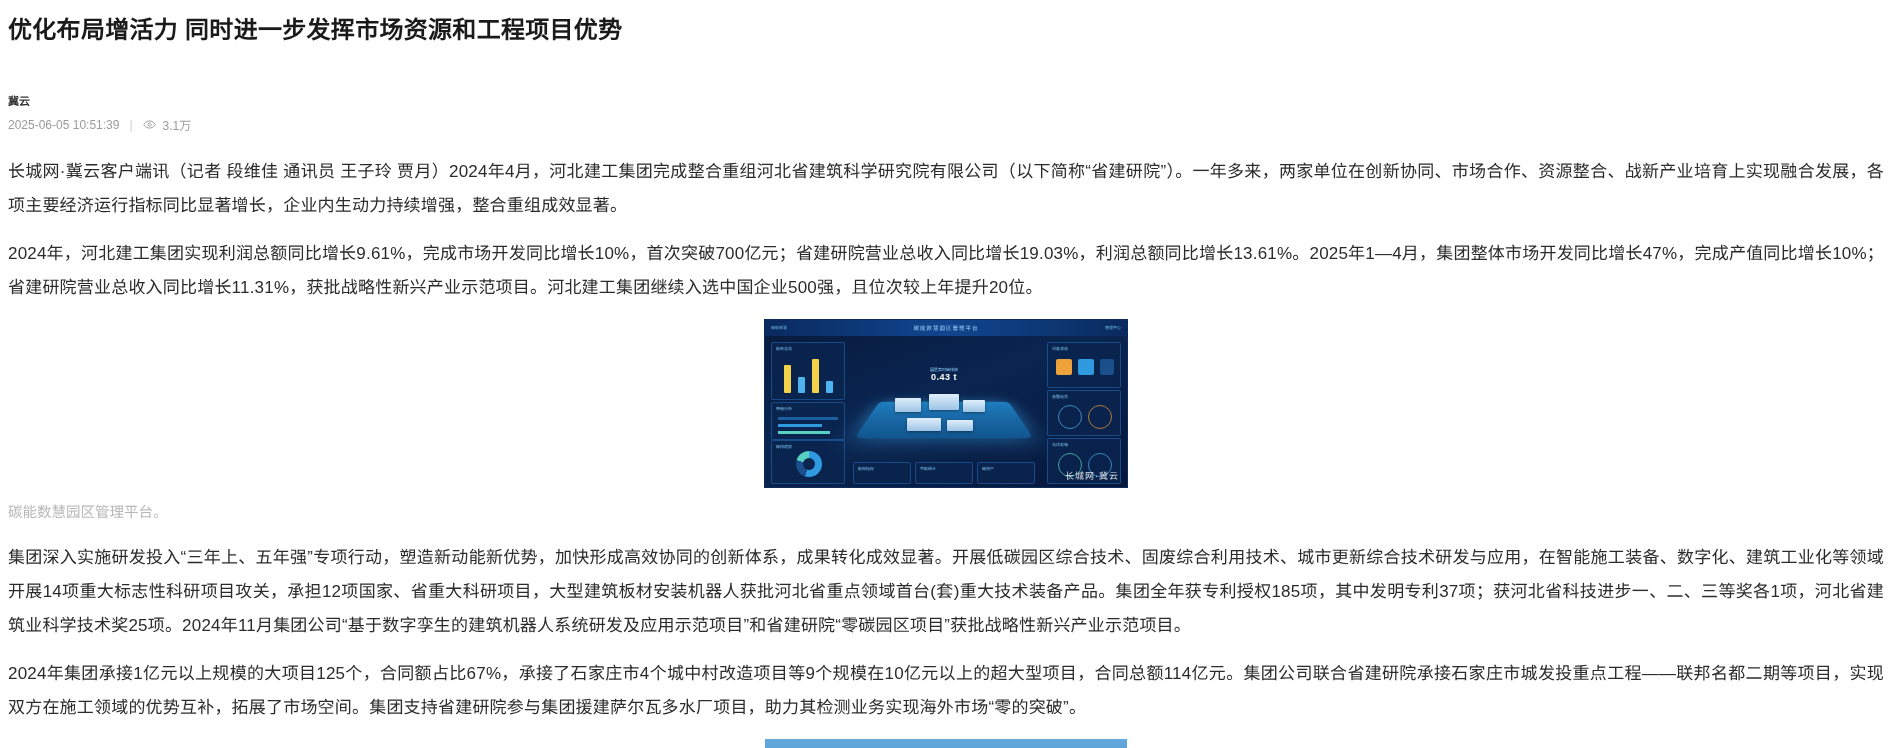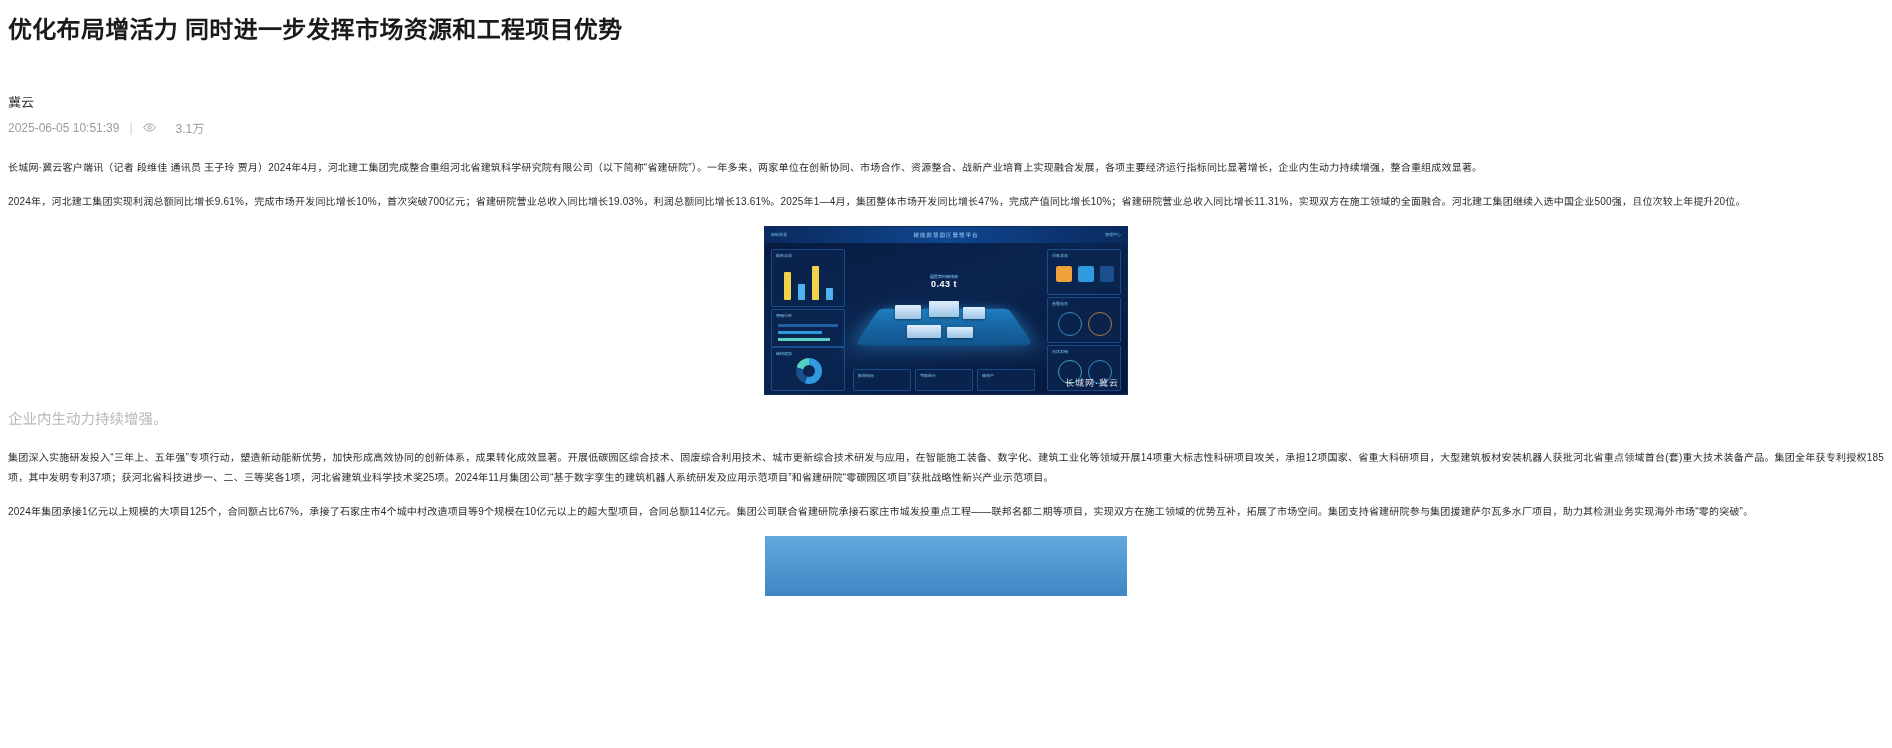--- a/index.html
+++ b/index.html
@@ -21,53 +21,53 @@
   }
   .article-title {
     font-size: 24px;
     font-weight: bold;
     color: #1a1a1a;
     line-height: 1.35;
     margin: 4px 0 18px 0;
     letter-spacing: 0.3px;
   }
   .source-name {
-    font-size: 13px;
-    font-weight: normal;
+    font-size: 11px;
+    font-weight: bold;
     color: #333333;
     margin-bottom: 8px;
     margin-top: 46px;
   }
   .meta-row {
     display: flex;
     align-items: center;
     font-size: 12px;
     color: #9b9b9b;
     margin-bottom: 22px;
     text-align: right;
   }
   .meta-sep {
     margin: 0 10px;
     color: #d0d0d0;
   }
   .meta-views {
     display: flex;
     align-items: center;
-    gap: 20px;
+    gap: 7px;
   }
   .eye-icon {
     display: inline-block;
     width: 13px;
     height: 13px;
     line-height: 13px;
   }
   .eye-icon svg { display: block; }
 
   .para {
-    font-size: 10px;
+    font-size: 17px;
     line-height: 2.0;
     color: #2b2b2b;
     margin: 0 0 14px 0;
     text-align: justify;
     letter-spacing: 0.2px;
   }
   .caption {
     font-size: 14.5px;
     line-height: 2.0;
     color: #b8b8b8;
@@ -222,21 +222,21 @@
         <svg width="13" height="13" viewBox="0 0 16 16" fill="none" stroke="#9b9b9b" stroke-width="1.2">
           <path d="M1 8s2.5-4.5 7-4.5S15 8 15 8s-2.5 4.5-7 4.5S1 8 1 8z"></path>
           <circle cx="8" cy="8" r="1.9"></circle>
         </svg>
       </span>
       <span>3.1万</span>
     </span>
   </div>
 
   <p class="para">长城网·冀云客户端讯（记者 段维佳 通讯员 王子玲 贾月）2024年4月，河北建工集团完成整合重组河北省建筑科学研究院有限公司（以下简称“省建研院”）。一年多来，两家单位在创新协同、市场合作、资源整合、战新产业培育上实现融合发展，各项主要经济运行指标同比显著增长，企业内生动力持续增强，整合重组成效显著。</p>
-  <p class="para">2024年，河北建工集团实现利润总额同比增长9.61%，完成市场开发同比增长10%，首次突破700亿元；省建研院营业总收入同比增长19.03%，利润总额同比增长13.61%。2025年1—4月，集团整体市场开发同比增长47%，完成产值同比增长10%；省建研院营业总收入同比增长11.31%，实现双方在施工领域的全面融合。河北建工集团继续入选中国企业500强，且位次较上年提升20位。</p>
+  <p class="para">2024年，河北建工集团实现利润总额同比增长9.61%，完成市场开发同比增长10%，首次突破700亿元；省建研院营业总收入同比增长19.03%，利润总额同比增长13.61%。2025年1—4月，集团整体市场开发同比增长47%，完成产值同比增长10%；省建研院营业总收入同比增长11.31%，获批战略性新兴产业示范项目。河北建工集团继续入选中国企业500强，且位次较上年提升20位。</p>
 
   <div class="figure-wrap">
     <div class="figure">
 
       <div class="fig-topbar">
         <span class="fig-title">碳能数慧园区管理平台</span>
       </div>
       <div class="fig-topleft">碳能数慧</div>
       <div class="fig-topright">管理中心</div>
 
@@ -296,21 +296,21 @@
         <span class="panel-label">节能统计</span>
       </div>
       <div class="panel" style="left:212px; top:142px; width:56px; height:20px;">
         <span class="panel-label">碳资产</span>
       </div>
 
       <div class="watermark">长城网·冀云</div>
     </div>
   </div>
 
-  <p class="caption">企业内生动力持续增强。</p>
+  <p class="caption">碳能数慧园区管理平台。</p>
 
   <p class="para">集团深入实施研发投入“三年上、五年强”专项行动，塑造新动能新优势，加快形成高效协同的创新体系，成果转化成效显著。开展低碳园区综合技术、固废综合利用技术、城市更新综合技术研发与应用，在智能施工装备、数字化、建筑工业化等领域开展14项重大标志性科研项目攻关，承担12项国家、省重大科研项目，大型建筑板材安装机器人获批河北省重点领域首台(套)重大技术装备产品。集团全年获专利授权185项，其中发明专利37项；获河北省科技进步一、二、三等奖各1项，河北省建筑业科学技术奖25项。2024年11月集团公司“基于数字孪生的建筑机器人系统研发及应用示范项目”和省建研院“零碳园区项目”获批战略性新兴产业示范项目。</p>
   <p class="para">2024年集团承接1亿元以上规模的大项目125个，合同额占比67%，承接了石家庄市4个城中村改造项目等9个规模在10亿元以上的超大型项目，合同总额114亿元。集团公司联合省建研院承接石家庄市城发投重点工程——联邦名都二期等项目，实现双方在施工领域的优势互补，拓展了市场空间。集团支持省建研院参与集团援建萨尔瓦多水厂项目，助力其检测业务实现海外市场“零的突破”。</p>
 
   <div class="figure-wrap-bottom">
     <div class="figure-bottom"></div>
   </div>
 
 </div>
 

